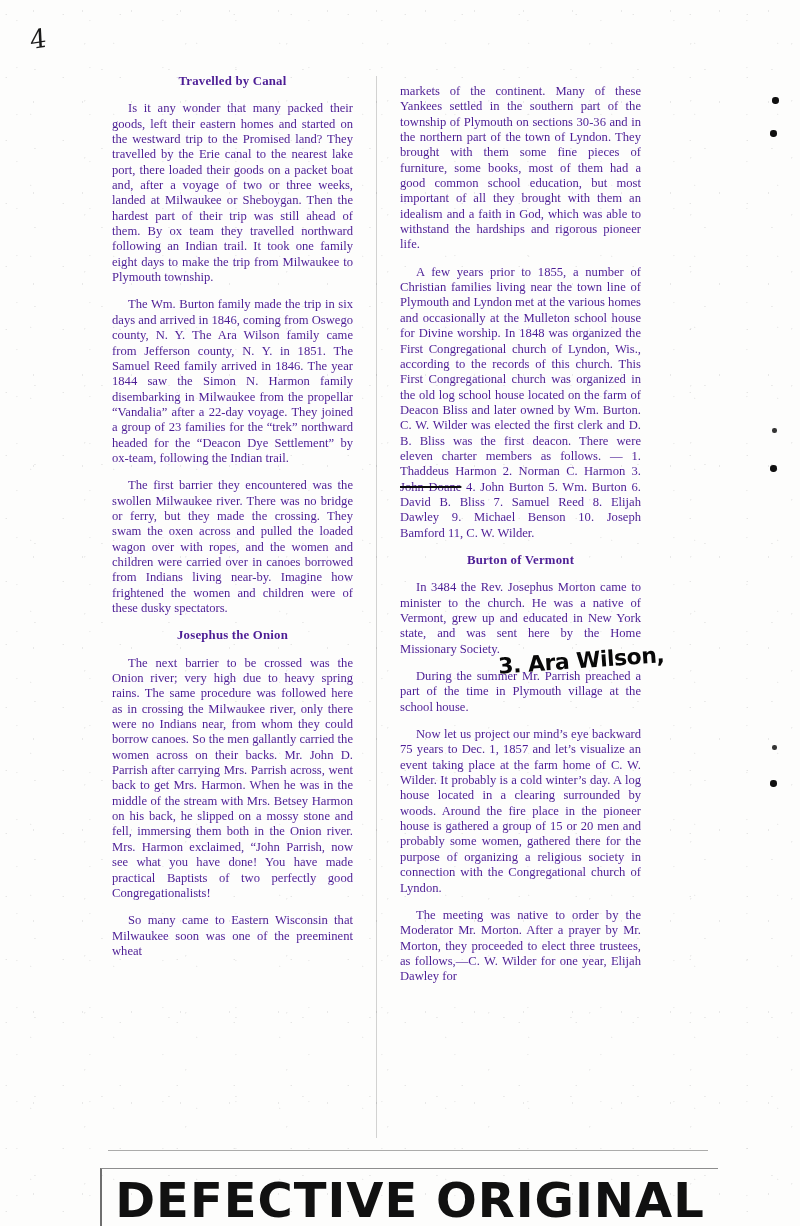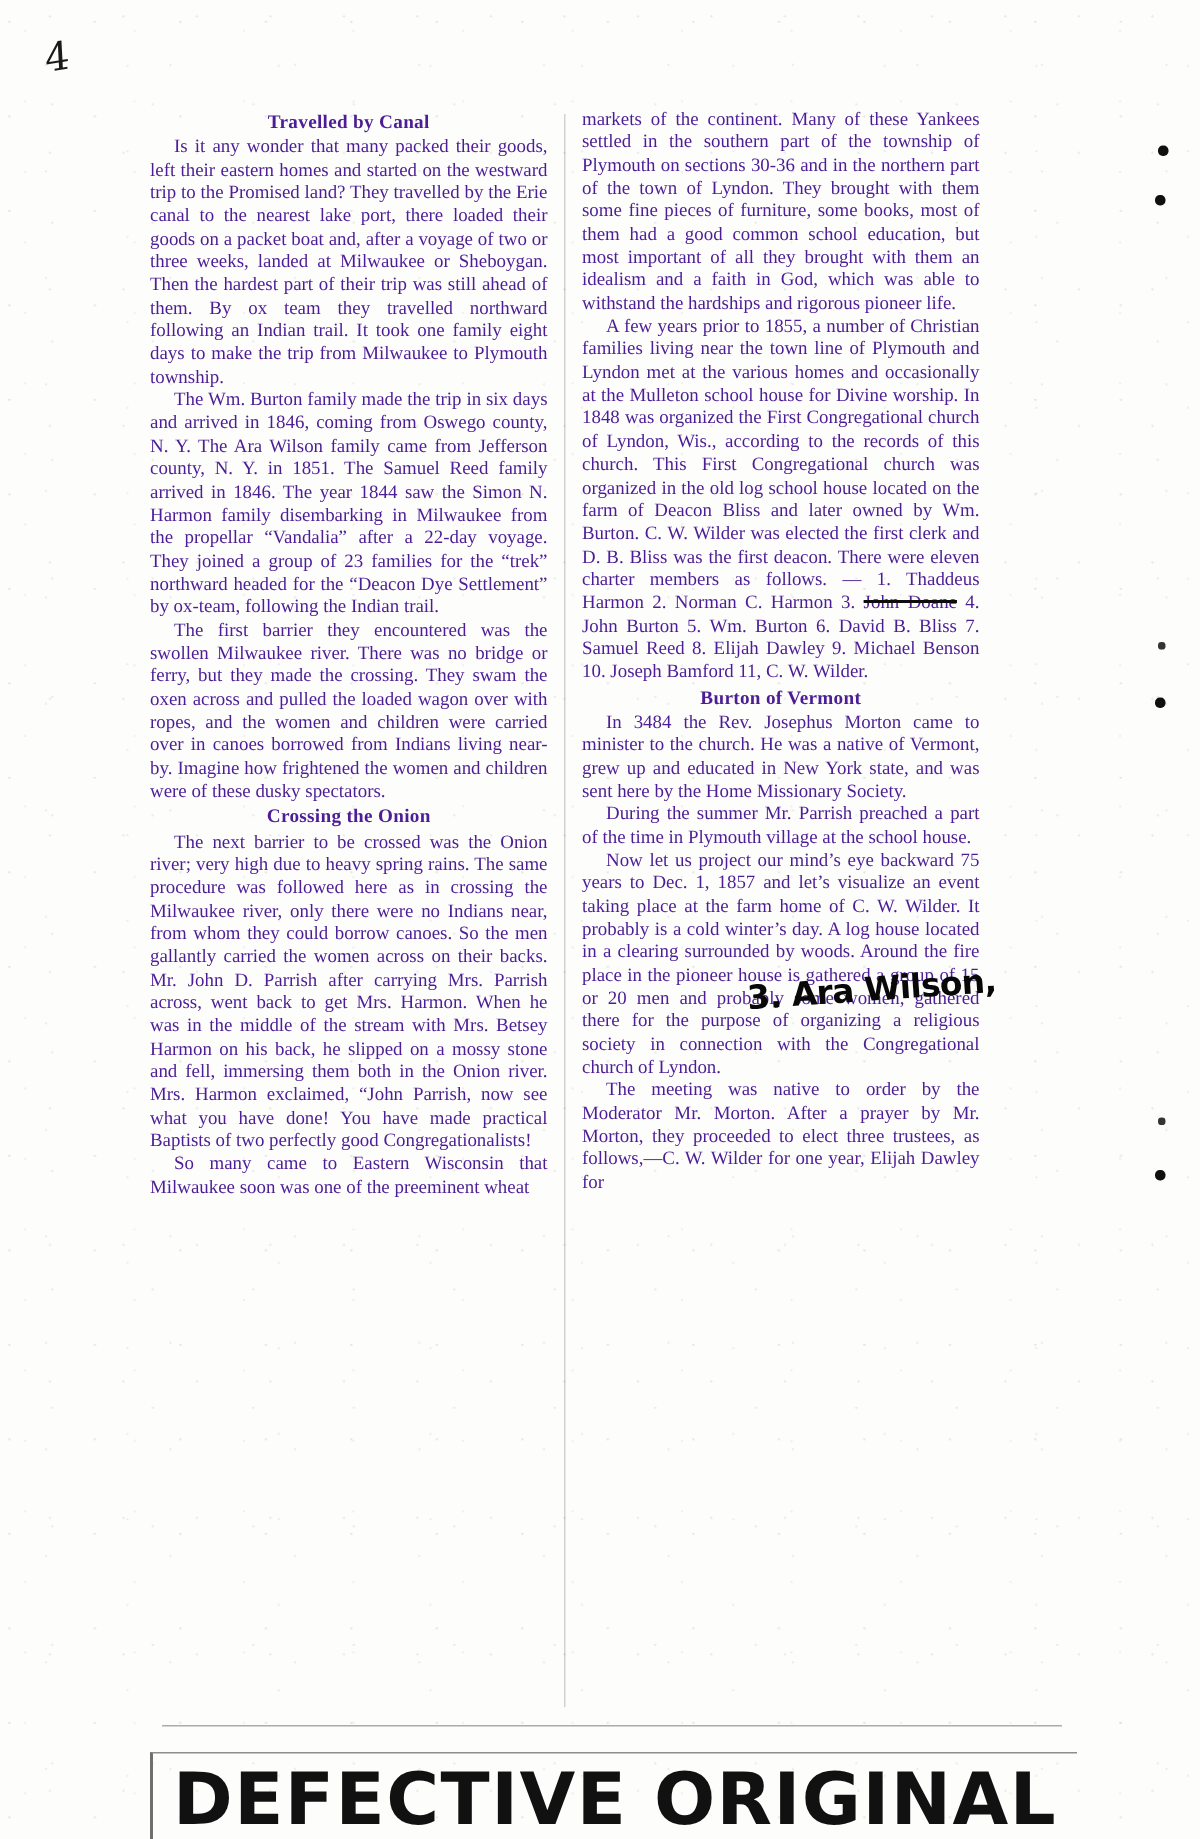--- a/index.html
+++ b/index.html
@@ -82,25 +82,25 @@
 
   .sub-head {
     font-weight: bold;
     text-align: center;
     font-size: 12.8px;
     letter-spacing: .2px;
     margin: 2px 0 1px 0;
     text-indent: 0;
   }
   p.para {
-    margin: 0;
+    margin: 12px;
     text-indent: 16px;
   }
   p.cont {
-    margin: 0;
+    margin: 12px;
     text-indent: 0;
   }
   .struck {
     text-decoration: line-through;
     text-decoration-thickness: 2px;
     text-decoration-color: #0d0d0d;
   }
 
   
   #hand-correction {
@@ -176,21 +176,21 @@
     <div class="col" id="col-left">
 
       <div class="sub-head">Travelled by Canal</div>
 
       <p class="para">Is it any wonder that many packed their goods, left their eastern homes and started on the westward trip to the Promised land? They travelled by the Erie canal to the nearest lake port, there loaded their goods on a packet boat and, after a voyage of two or three weeks, landed at Milwaukee or Sheboygan. Then the hardest part of their trip was still ahead of them. By ox team they travelled northward following an Indian trail. It took one family eight days to make the trip from Milwaukee to Plymouth township.</p>
 
       <p class="para">The Wm. Burton family made the trip in six days and arrived in 1846, coming from Oswego county, N. Y. The Ara Wilson family came from Jefferson county, N. Y. in 1851. The Samuel Reed family arrived in 1846. The year 1844 saw the Simon N. Harmon family disembarking in Milwaukee from the propellar “Vandalia” after a 22-day voyage. They joined a group of 23 families for the “trek” northward headed for the “Deacon Dye Settlement” by ox-team, following the Indian trail.</p>
 
       <p class="para">The first barrier they encountered was the swollen Milwaukee river. There was no bridge or ferry, but they made the crossing. They swam the oxen across and pulled the loaded wagon over with ropes, and the women and children were carried over in canoes borrowed from Indians living near-by. Imagine how frightened the women and children were of these dusky spectators.</p>
 
-      <div class="sub-head">Crossing the Onion</div>
+      <div class="sub-head">Josephus the Onion</div>
 
       <p class="para">The next barrier to be crossed was the Onion river; very high due to heavy spring rains. The same procedure was followed here as in crossing the Milwaukee river, only there were no Indians near, from whom they could borrow canoes. So the men gallantly carried the women across on their backs. Mr. John D. Parrish after carrying Mrs. Parrish across, went back to get Mrs. Harmon. When he was in the middle of the stream with Mrs. Betsey Harmon on his back, he slipped on a mossy stone and fell, immersing them both in the Onion river. Mrs. Harmon exclaimed, “John Parrish, now see what you have done! You have made practical Baptists of two perfectly good Congregationalists!</p>
 
       <p class="para">So many came to Eastern Wisconsin that Milwaukee soon was one of the preeminent wheat</p>
     </div>
 
     <div class="col" id="col-right">
 
       <p class="cont">markets of the continent. Many of these Yankees settled in the southern part of the township of Plymouth on sections 30-36 and in the northern part of the town of Lyndon. They brought with them some fine pieces of furniture, some books, most of them had a good common school education, but most important of all they brought with them an idealism and a faith in God, which was able to withstand the hardships and rigorous pioneer life.</p>
 

